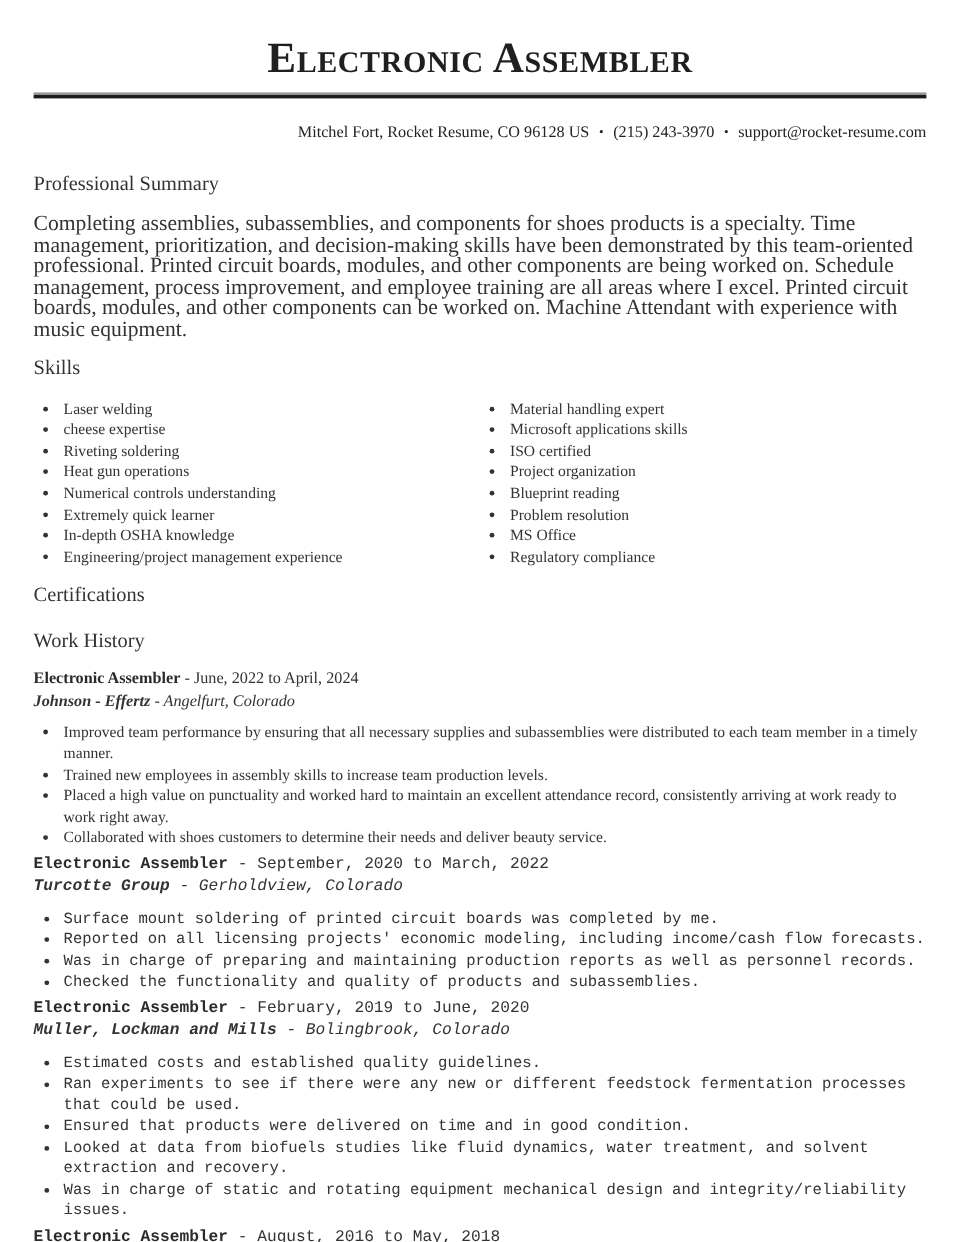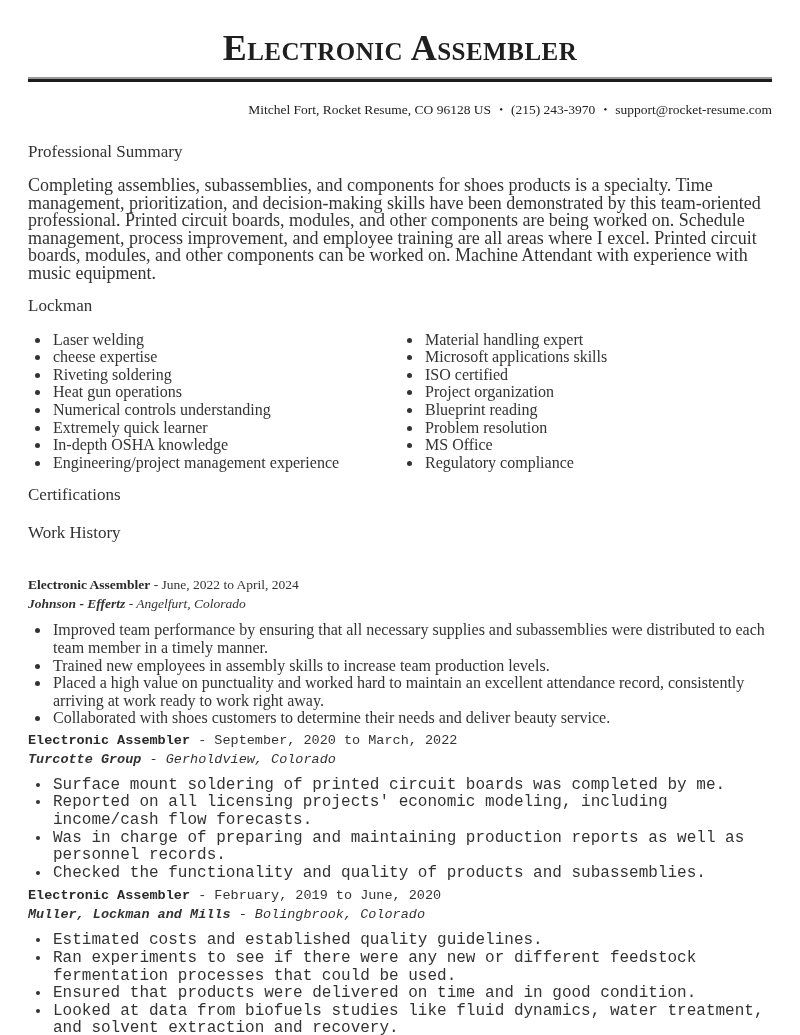--- a/index.html
+++ b/index.html
@@ -58,35 +58,35 @@
   h2.after-para { margin-top: 9px; }
   .summary-text {
     margin-top: 11px;
     font-size: 18px;
     line-height: 17.6px;
     color: #333333;
   }
   ul.plain-list {
     margin-top: 11px;
     padding-left: 23px;
-    font-size: 16px;
+    font-size: 13px;
     line-height: 17.6px;
     color: #333333;
   }
   ul.plain-list li { padding-left: 2px; }
   .skills-cols {
     display: flex;
     margin-top: 11px;
   }
   .skills-cols ul {
     width: 50%;
     margin-top: 0;
   }
   
-  .job { margin-top: 28px; }
+  .job { margin-top: 7px; }
   .job + .job { margin-top: 4px; font-family: Liberation Mono, monospace; }
   .job-title-line, .job-company-line {
     font-size: 13.5px;
     line-height: 19px;
     color: #333333;
   }
   .job-title { font-weight: 700; color: #2a2a2a; }
   .job-company-line { font-style: italic; }
   .job-company { font-weight: 700; }
   .job ul.plain-list { margin-top: 8px; }
@@ -100,21 +100,21 @@
 
   <div class="header-rule"></div>
 
   <div class="contact-line">
     <span>Mitchel Fort, Rocket Resume, CO 96128 US</span><span class="contact-sep">•</span><span>(215) 243-3970</span><span class="contact-sep">•</span><span>support@rocket-resume.com</span>
   </div>
 
   <h2 class="section-heading first-heading">Professional Summary</h2>
   <p class="summary-text">Completing assemblies, subassemblies, and components for shoes products is a specialty. Time management, prioritization, and decision-making skills have been demonstrated by this team-oriented professional. Printed circuit boards, modules, and other components are being worked on. Schedule management, process improvement, and employee training are all areas where I excel. Printed circuit boards, modules, and other components can be worked on. Machine Attendant with experience with music equipment.</p>
 
-  <h2 class="section-heading after-para">Lockman</h2>
+  <h2 class="section-heading after-para">Skills</h2>
   <div class="skills-cols">
     <ul class="plain-list" id="skills-left">
         <li>Laser welding</li>
         <li>cheese expertise</li>
         <li>Riveting soldering</li>
         <li>Heat gun operations</li>
         <li>Numerical controls understanding</li>
         <li>Extremely quick learner</li>
         <li>In-depth OSHA knowledge</li>
         <li>Engineering/project management experience</li>

